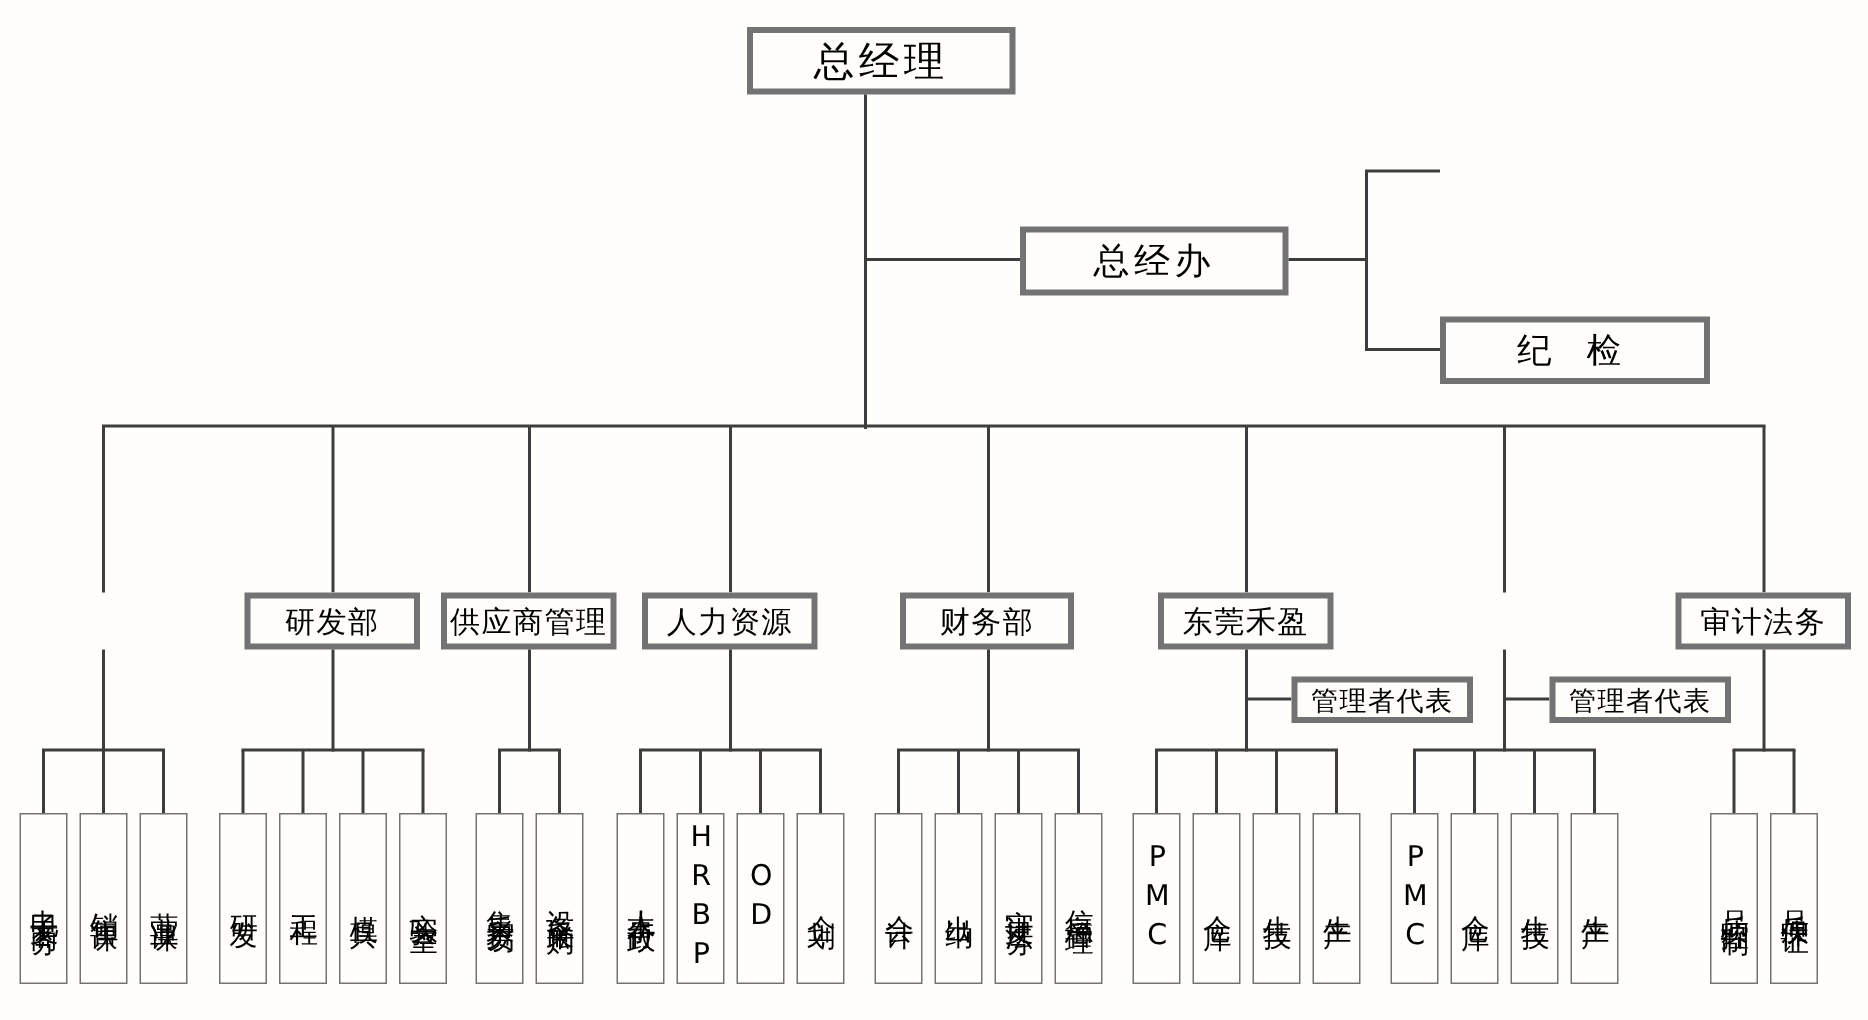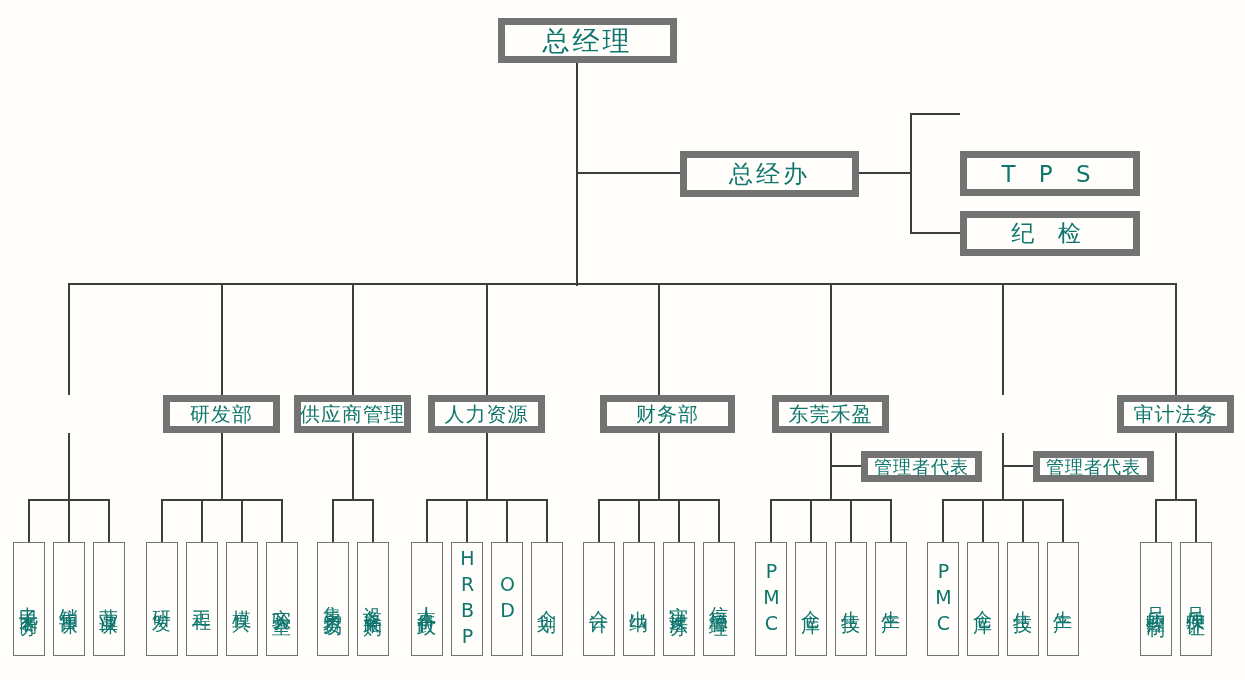--- a/index.html
+++ b/index.html
@@ -11,26 +11,26 @@
     position:relative;
     width:1245px;
     height:680px;
     background:#fffefa;
     overflow:hidden;
     color:#333333;
   }
   .box{
     position:absolute;
     box-sizing:border-box;
-    border:7px solid #737373;
+    border:4px solid #737373;
     background:#fffefa;
     display:flex;
     align-items:center;
     justify-content:center;
-    color:#0f766e;
+    color:#000000;
     white-space:nowrap;
   }
   .line{
     position:absolute;
     background:#3d3d3d;
   }
   .root-box{ left:498px; top:18px; width:179px; height:45px; font-size:27px; letter-spacing:3px; font-weight:500;}
   .gmo-box{ left:680px; top:151px; width:179px; height:46px; font-size:24px; letter-spacing:3px; font-weight:500;}
   .side-box{ left:960px; width:180px; height:45px; font-size:23px; letter-spacing:8px; font-weight:500;}
   .side-box-1{ top:92px; }
@@ -51,21 +51,20 @@
 </head>
 <body>
 
 <div class="canvas" id="org-canvas">
 
   <div class="box root-box">总经理</div>
 
   <div class="box gmo-box">总经办</div>
 
 
-  <div class="box side-box side-box-2">T P S</div>
 
   <div class="box side-box side-box-3">纪 检</div>
 
 <div class="line" style="left: 576px; top: 63px; width: 2px; height: 223px;"></div>
     <div class="line" style="left: 577px; top: 172px; width: 103px; height: 2px;"></div>
     <div class="line" style="left: 859px; top: 172px; width: 53px; height: 2px;"></div>
     <div class="line" style="left: 910px; top: 113px; width: 2px; height: 121px;"></div>
     <div class="line" style="left: 912px; top: 113px; width: 48px; height: 2px;"></div>
     <div class="line" style="left: 912px; top: 232px; width: 48px; height: 2px;"></div>
     <div class="line" style="left: 68px; top: 283px; width: 1109px; height: 2px;"></div>
@@ -104,21 +103,21 @@
     <div class="line" style="left: 426px; top: 499px; width: 122px; height: 2px;"></div>
     <div class="line" style="left: 426px; top: 500px; width: 2px; height: 42px;"></div>
     <div class="box child-box" style="left: 411px;">人事行政</div>
     <div class="line" style="left: 466px; top: 500px; width: 2px; height: 42px;"></div>
     <div class="box child-box" style="left: 451px;">HRBP</div>
     <div class="line" style="left: 506px; top: 500px; width: 2px; height: 42px;"></div>
     <div class="box child-box" style="left: 491px;">OD</div>
     <div class="line" style="left: 546px; top: 500px; width: 2px; height: 42px;"></div>
     <div class="box child-box" style="left: 531px;">企划</div>
     <div class="line" style="left: 658px; top: 284px; width: 2px; height: 111px;"></div>
-    <div class="box dept-box" style="left: 600px; width: 135px;">财务部</div>
+    <div class="box dept-box" style="left: 600px; width: 116px;">财务部</div>
     <div class="line" style="left: 658px; top: 433px; width: 2px; height: 68px;"></div>
     <div class="line" style="left: 598px; top: 499px; width: 122px; height: 2px;"></div>
     <div class="line" style="left: 598px; top: 500px; width: 2px; height: 42px;"></div>
     <div class="box child-box" style="left: 583px;">会计</div>
     <div class="line" style="left: 638px; top: 500px; width: 2px; height: 42px;"></div>
     <div class="box child-box" style="left: 623px;">出纳</div>
     <div class="line" style="left: 678px; top: 500px; width: 2px; height: 42px;"></div>
     <div class="box child-box" style="left: 663px;">审计法务</div>
     <div class="line" style="left: 718px; top: 500px; width: 2px; height: 42px;"></div>
     <div class="box child-box" style="left: 703px;">信息管理</div>

